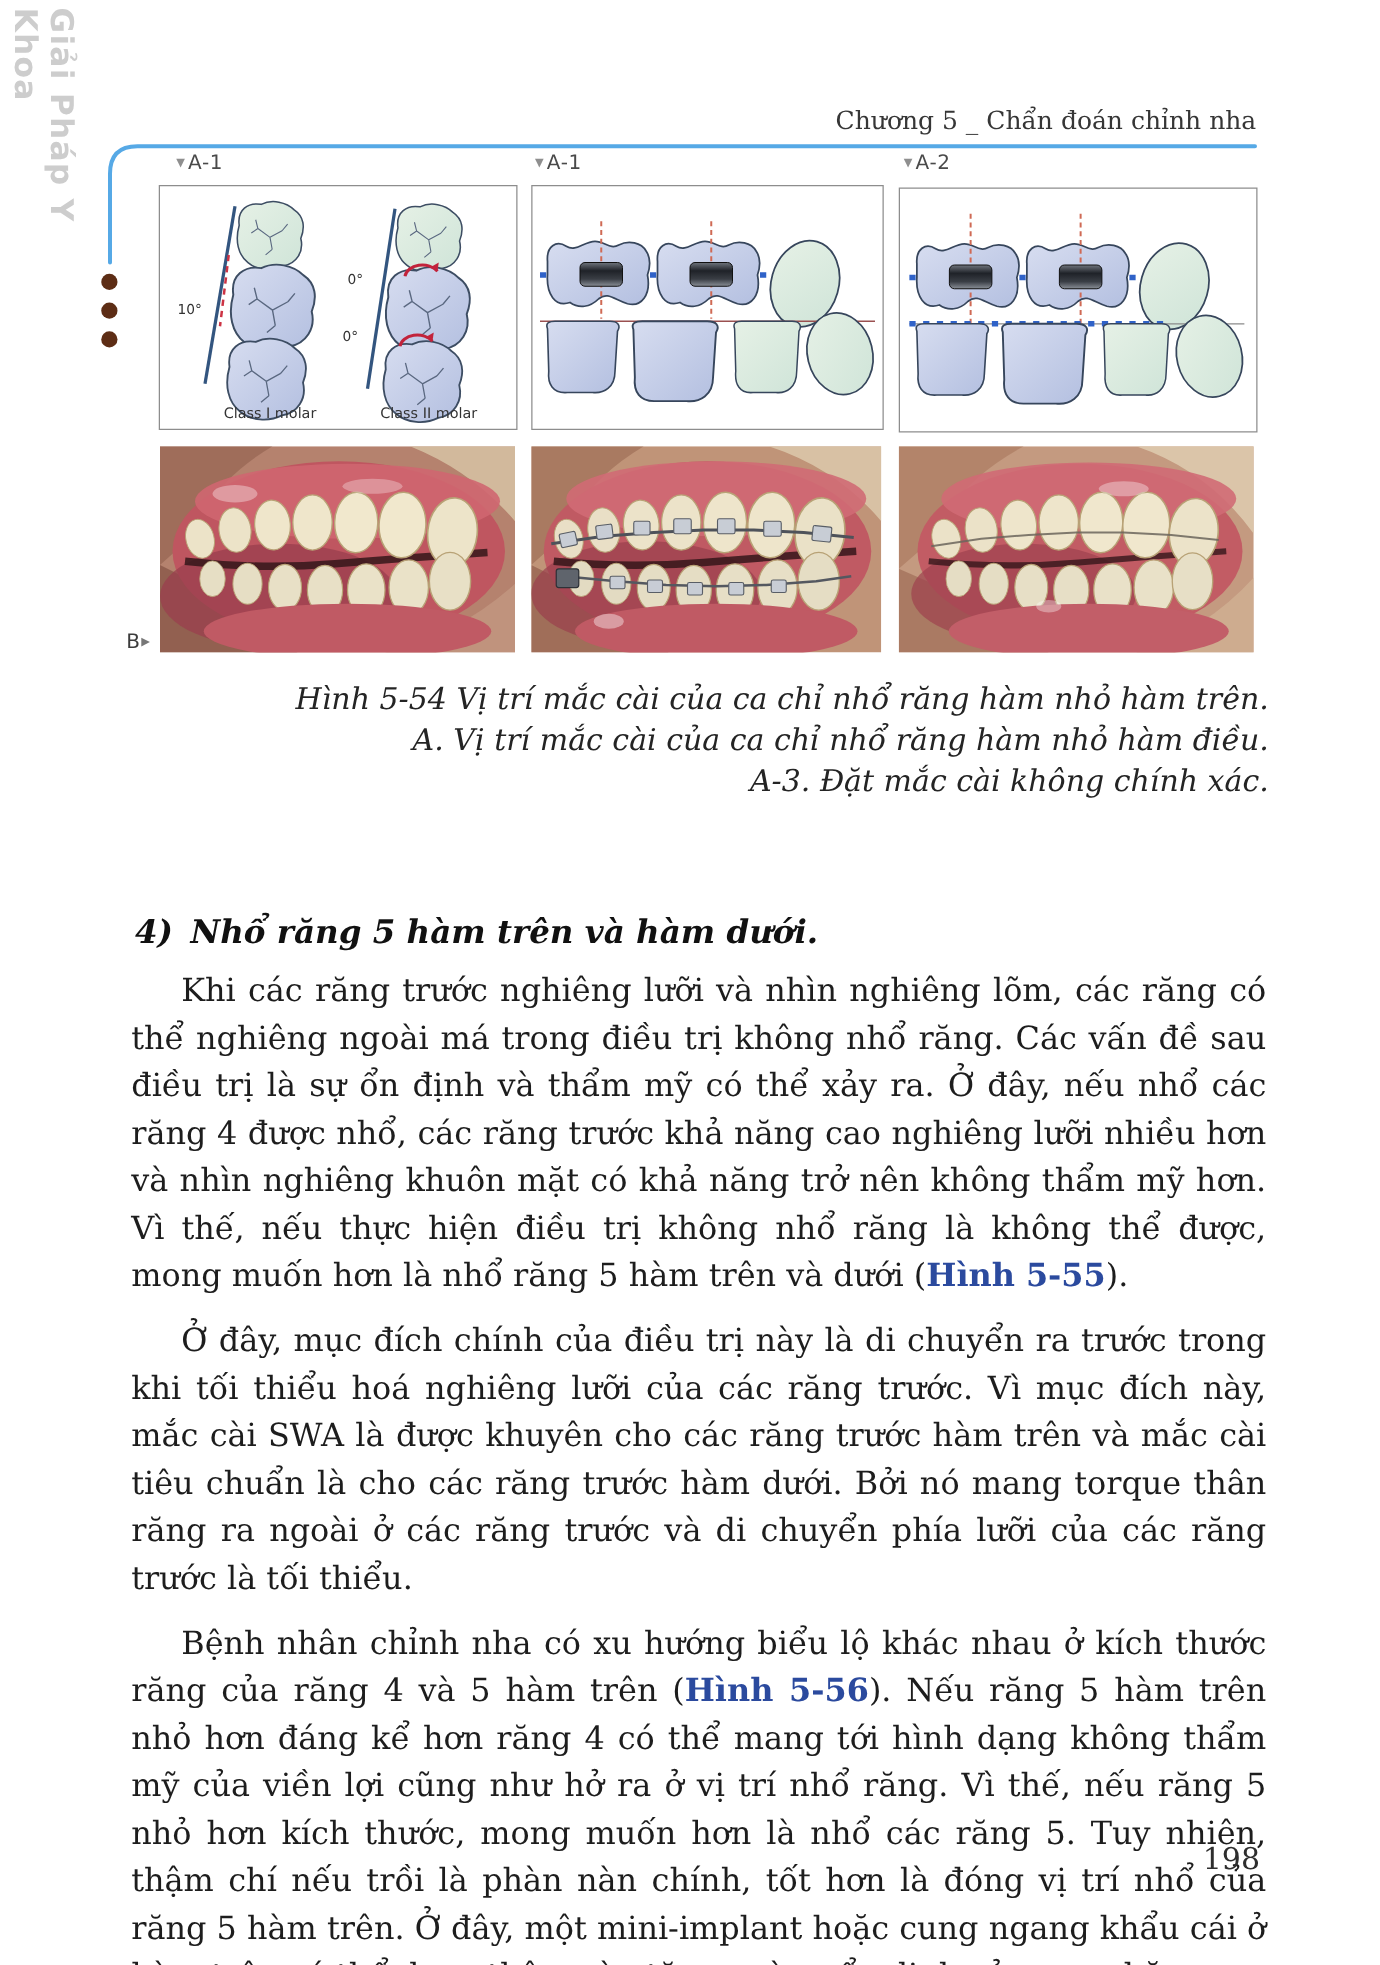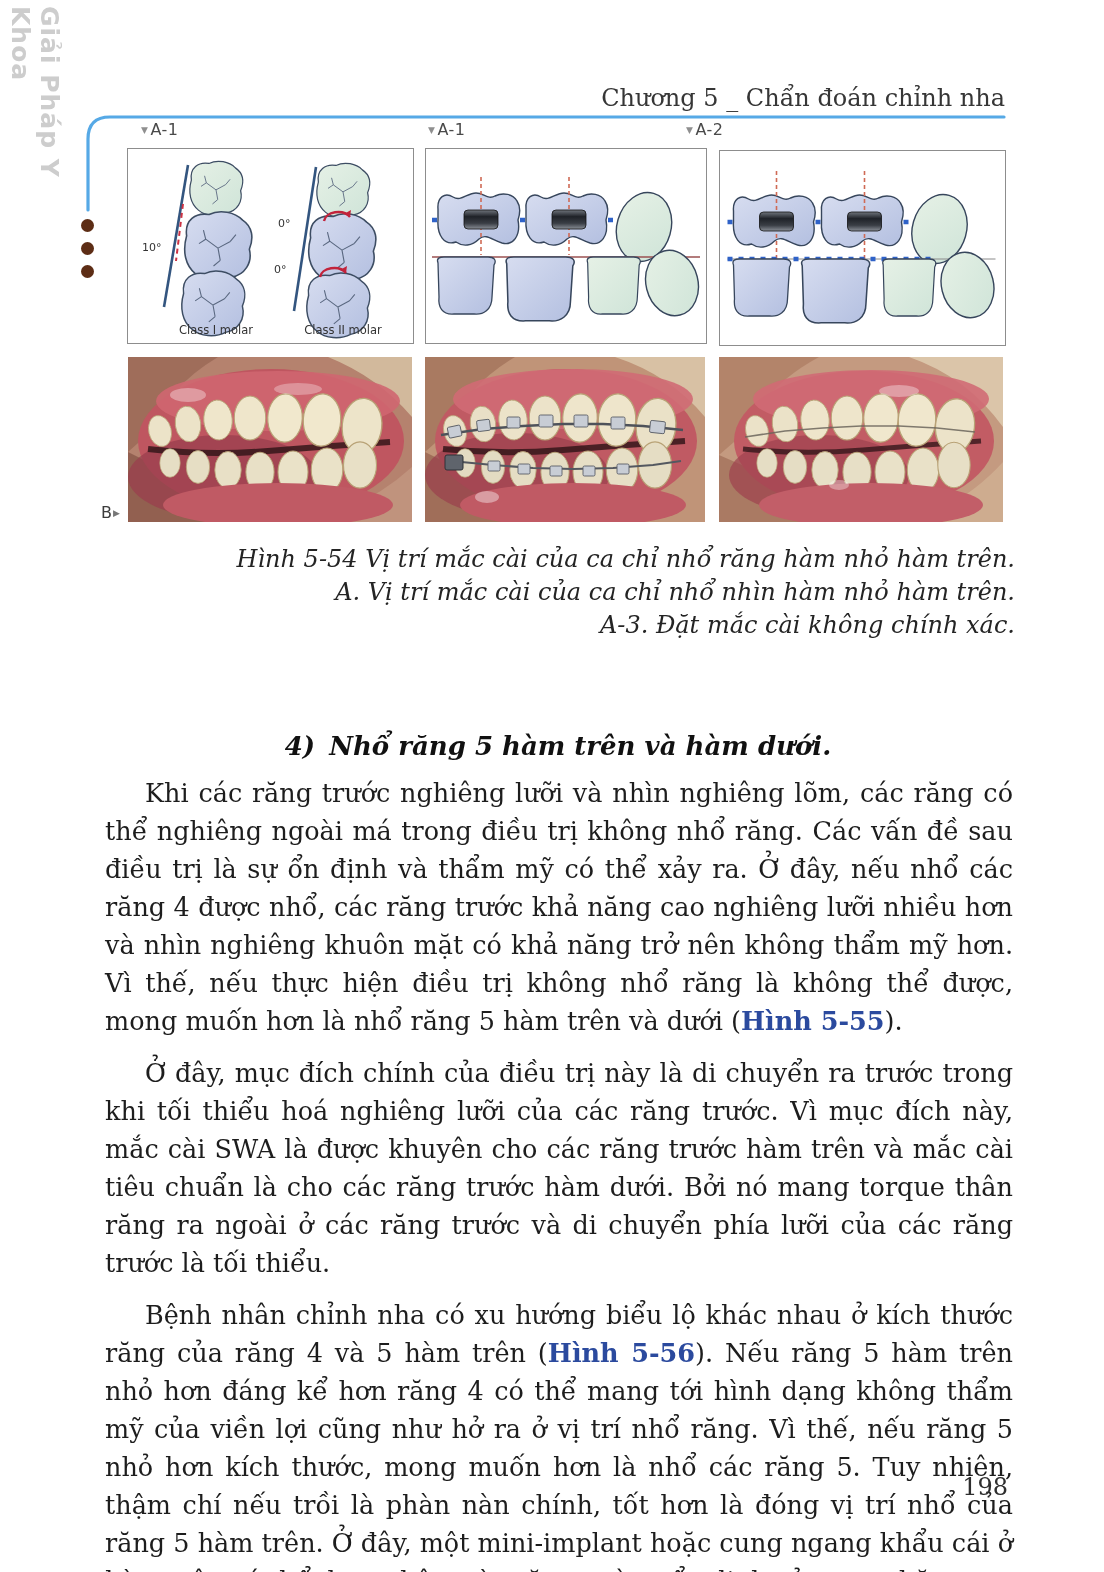--- a/index.html
+++ b/index.html
@@ -10,21 +10,21 @@
   
   .watermark{
     position:absolute;left:6px;top:6px;height:220px;
     writing-mode:vertical-rl;
     font-family:"DejaVu Sans","Liberation Sans",sans-serif;
     font-size:25px;font-weight:bold;color:#cdcdcd;letter-spacing:1px;
   }
   
   .header{
     position:absolute;top:84px;left:105px;width:900px;text-align:right;
-    font-size:24px;color:#363636;
+    font-size:20px;color:#363636;
   }
   .accent-svg{position:absolute;left:0;top:0;pointer-events:none;}
   
   .panel-label{
     position:absolute;top:120px;
     font-family:"DejaVu Sans","Liberation Sans",sans-serif;
     font-size:16px;color:#4a4a4a;letter-spacing:.5px;
   }
   .panel-label .tri{font-size:9px;color:#8f8f8f;vertical-align:2px;margin-right:2px;}
   .panel{position:absolute;top:148px;height:194px;background:#fff;border:1px solid #8d8d8d;}
@@ -38,21 +38,21 @@
   .b-label .tri{font-size:9px;color:#777;margin-left:1px;vertical-align:2px;}
   
   .caption{position:absolute;left:105px;top:543px;width:910px;
     font-style:italic;font-size:24px;line-height:33px;color:#242424;}
   .caption .cl{white-space:nowrap;text-align:right;}
   .caption .lv1{padding-left:16px;}
   .caption .lv2{padding-left:40px;}
   
   .heading{
     position:absolute;left:108px;top:731px;width:900px;
-    font-size:26px;font-weight:bold;font-style:italic;color:#111;text-align:center;
+    font-size:26px;font-weight:bold;font-style:italic;color:#111;
   }
   .heading .num{margin-right:14px;}
   .paragraphs{position:absolute;left:105px;top:774px;width:908px;
     font-size:25.5px;line-height:38px;text-align:justify;color:#1d1d1d;}
   .paragraphs p{margin:0 0 14px 0;text-indent:40px;}
   .figref{color:#2b4a9e;font-weight:bold;}
   .page-number{position:absolute;right:96px;top:1473px;font-size:24px;color:#2e2e2e;}
   .bullet{position:absolute;width:13px;height:13px;border-radius:50%;background:#5d2d15;}
 </style>
 </head>
@@ -98,21 +98,21 @@
 
   <svg class="accent-svg" width="1104" height="340">
     <path d="M1004,117 L110,117 Q88,117 88,139 L88,210" fill="none" stroke="#56a9e6" stroke-width="3.2" stroke-linecap="round"></path>
   </svg>
   <div class="bullet" style="left:81px;top:219px;"></div>
   <div class="bullet" style="left:81px;top:242px;"></div>
   <div class="bullet" style="left:81px;top:265px;"></div>
 
   <div class="panel-label" style="left:141px;"><span class="tri">▼</span><span>A-1</span></div>
   <div class="panel-label" style="left:428px;"><span class="tri">▼</span><span>A-1</span></div>
-  <div class="panel-label" style="left:686px;"><span class="tri">▼</span><span>A-2</span></div>
+  <div class="panel-label" style="left:723px;"><span class="tri">▼</span><span>A-2</span></div>
 
   <div class="panel" style="left:127px;width:285px;">
     <svg width="285" height="194" viewBox="0 0 285 194">
 
       <line x1="60" y1="16" x2="36" y2="158" stroke="#33557f" stroke-width="2.6"></line>
       <path d="M55,55 L48,112" stroke="#cc3344" stroke-width="2" stroke-dasharray="5 4" fill="none"></path>
       <use href="#occTooth" x="0" y="0" transform="translate(88,40) scale(0.88)" fill="url(#greentooth)"></use>
       <use href="#occTooth" x="0" y="0" transform="translate(90,98) scale(1.12)" fill="url(#bluetooth)"></use>
       <use href="#occTooth" x="0" y="0" transform="translate(85,155) scale(1.05)" fill="url(#bluetooth)"></use>
       <text x="14" y="102" font-family="DejaVu Sans, sans-serif" font-size="11" fill="#333">10°</text>
@@ -275,21 +275,21 @@
       <polyline points="26,80 66,74 104,71 142,69 180,69 218,71 256,75" fill="none" stroke="#6b655c" stroke-width="1.6" opacity="0.85"></polyline>
       <ellipse cx="180" cy="34" rx="20" ry="6" fill="#ffffff" opacity="0.35"></ellipse>
       <ellipse cx="120" cy="128" rx="10" ry="5" fill="#ffffff" opacity="0.35"></ellipse>
     </svg>
   </div>
 
   <div class="b-label"><span>B</span><span class="tri">▶</span></div>
 
   <div class="caption">
     <div class="cl">Hình 5-54 Vị trí mắc cài của ca chỉ nhổ răng hàm nhỏ hàm trên.</div>
-    <div class="cl lv1">A. Vị trí mắc cài của ca chỉ nhổ nhìn hàm nhỏ hàm trên.</div>
+    <div class="cl lv1">A. Vị trí mắc cài của ca chỉ nhổ răng hàm nhỏ hàm điều.</div>
     <div class="cl lv2">A-3. Đặt mắc cài không chính xác.</div>
   </div>
 
   <div class="heading">
     <span class="num">4)</span><span>Nhổ răng 5 hàm trên và hàm dưới.</span>
   </div>
 
   <div class="paragraphs">
       <p><span>Khi các răng trước nghiêng lưỡi và nhìn nghiêng lõm, các răng có thể nghiêng ngoài má trong điều trị không nhổ răng. Các vấn đề sau điều trị là sự ổn định và thẩm mỹ có thể xảy ra. Ở đây, nếu nhổ các răng 4 được nhổ, các răng trước khả năng cao nghiêng lưỡi nhiều hơn và nhìn nghiêng khuôn mặt có khả năng trở nên không thẩm mỹ hơn. Vì thế, nếu thực hiện điều trị không nhổ răng là không thể được, mong muốn hơn là nhổ răng 5 hàm trên và dưới (</span><span class="figref">Hình 5-55</span><span>).</span></p>
       <p><span>Ở đây, mục đích chính của điều trị này là di chuyển ra trước trong khi tối thiểu hoá nghiêng lưỡi của các răng trước. Vì mục đích này, mắc cài SWA là được khuyên cho các răng trước hàm trên và mắc cài tiêu chuẩn là cho các răng trước hàm dưới. Bởi nó mang torque thân răng ra ngoài ở các răng trước và di chuyển phía lưỡi của các răng trước là tối thiểu.</span></p>

